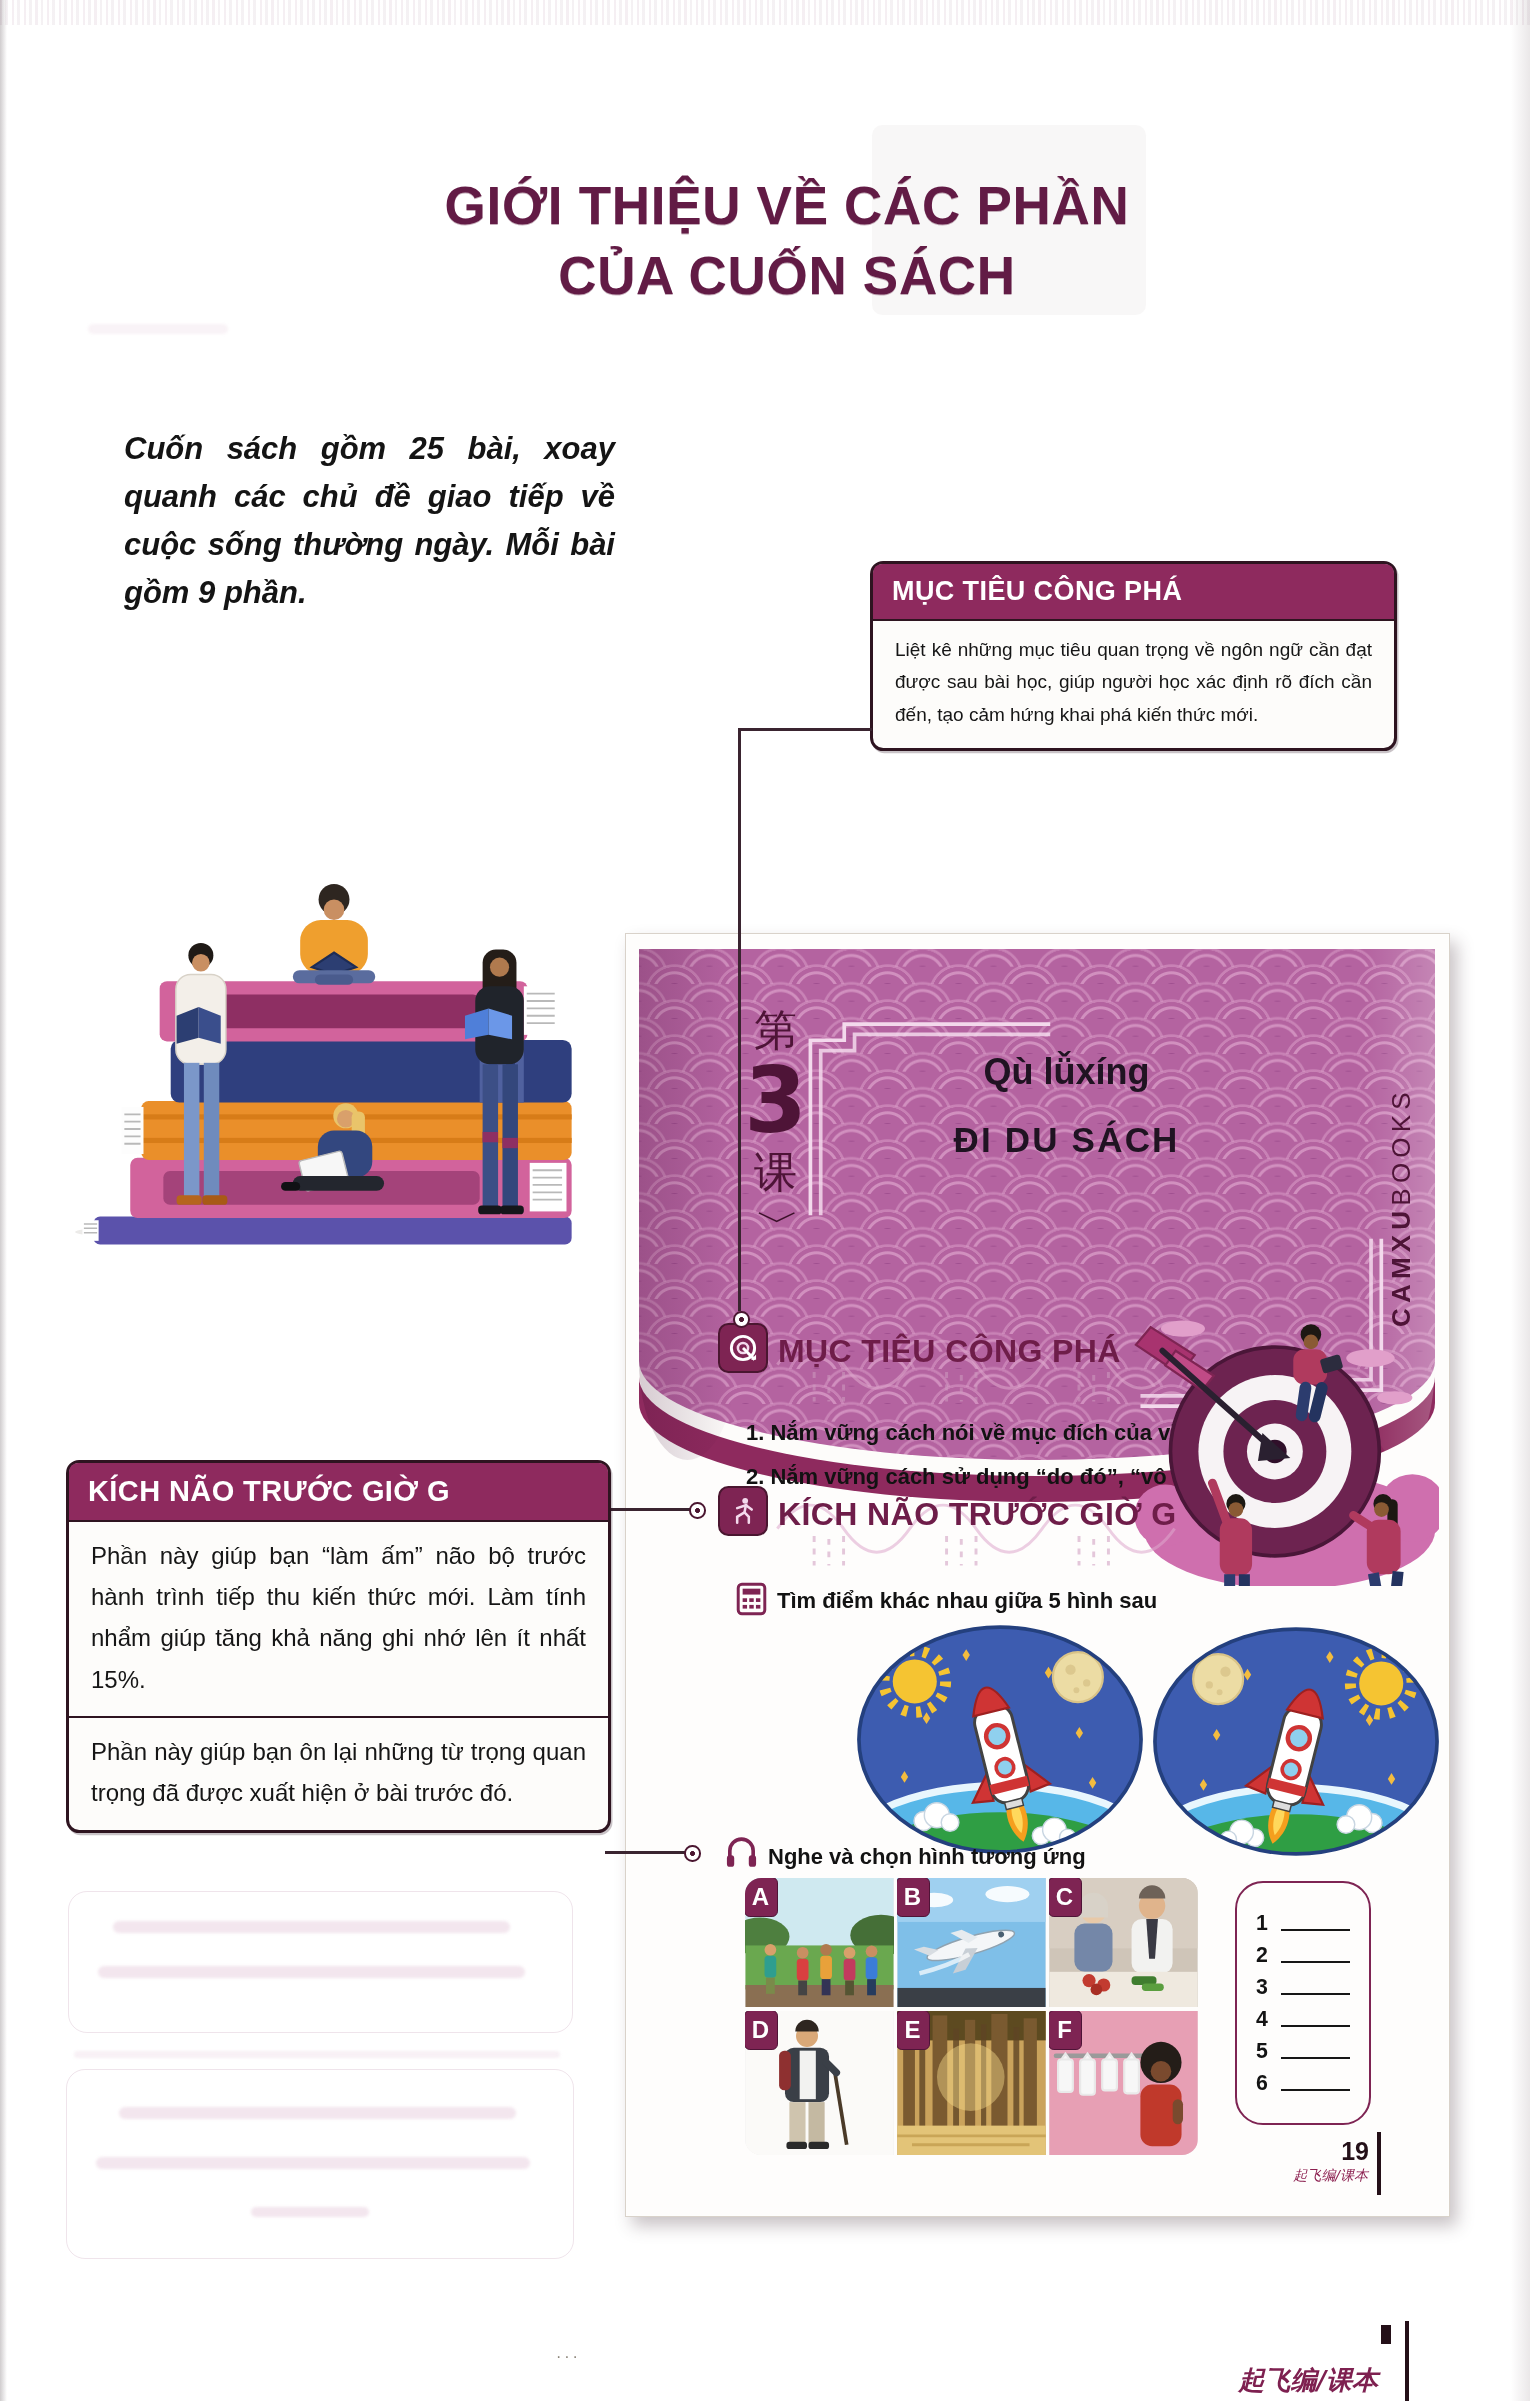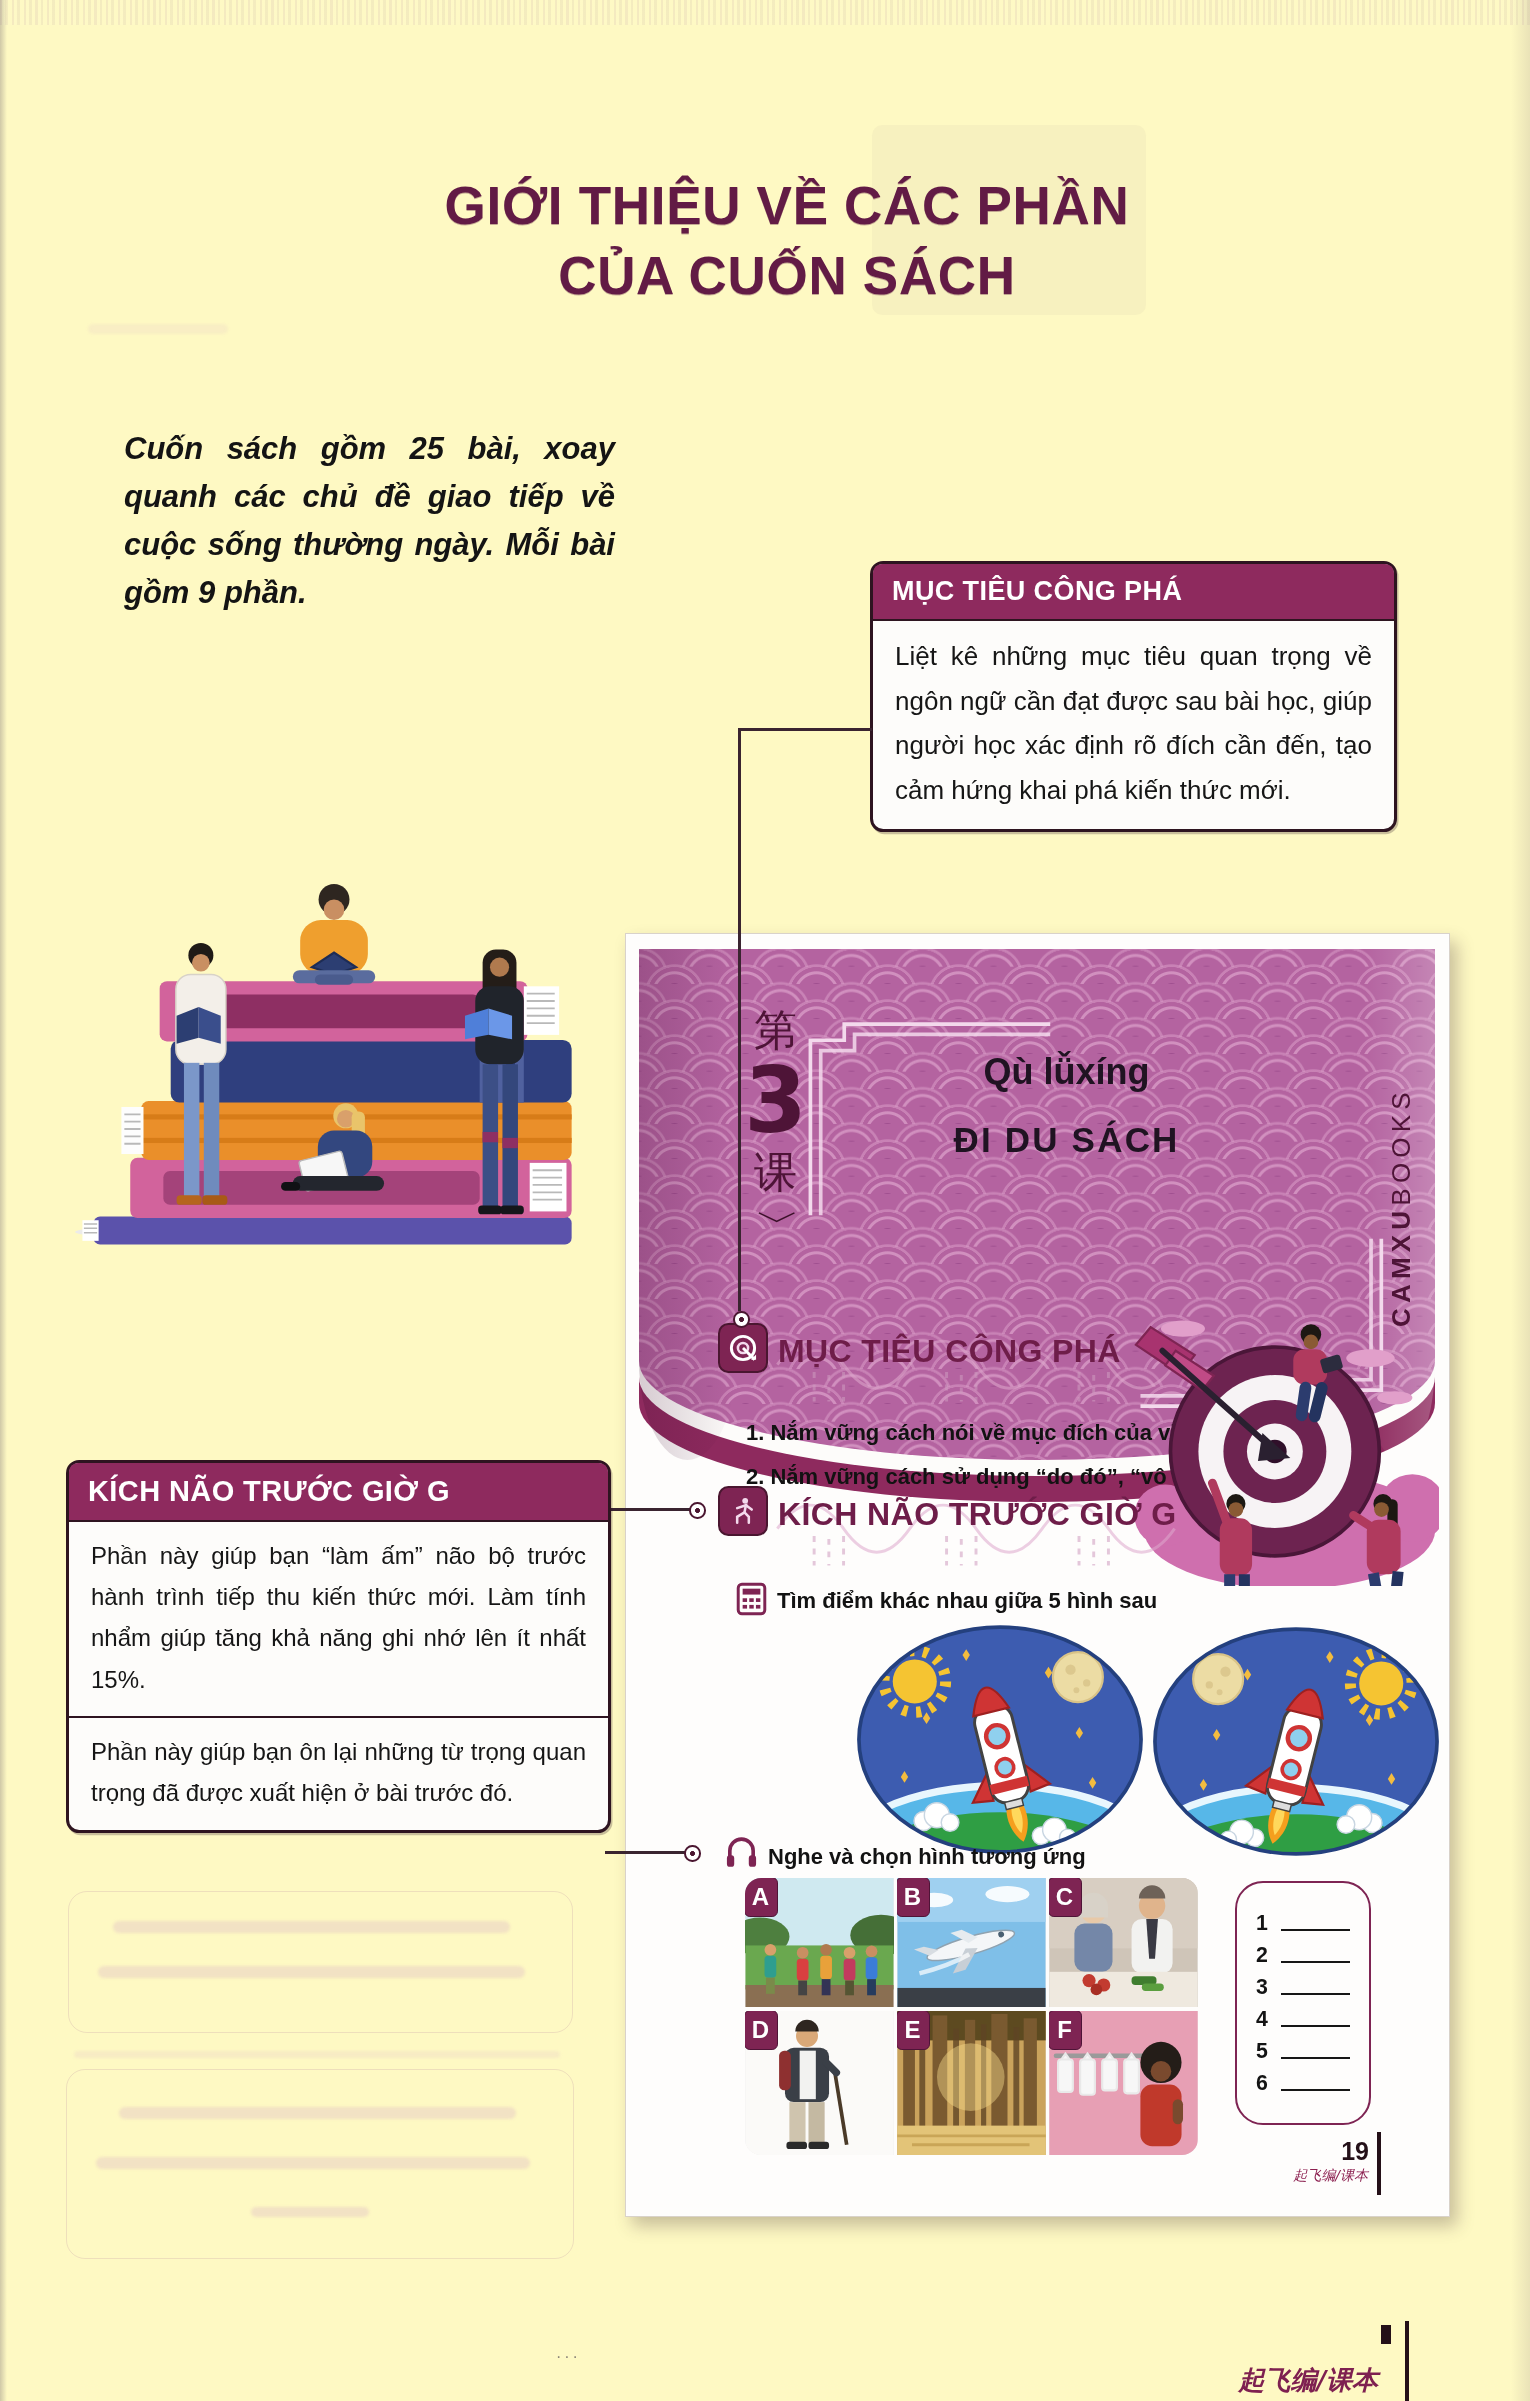--- a/index.html
+++ b/index.html
@@ -1,16 +1,16 @@
 <!DOCTYPE html>
 <html style="font-size:11.8px"><head>
 <meta charset="utf-8">
 <style>
   html,body{margin:0;padding:0;background:#d8d4cf;}
-  #scan{position:relative;width:1530px;height:2401px;background:#fef9c3;overflow:hidden;
+  #scan{position:relative;width:1530px;height:2401px;background:#ffffff;overflow:hidden;
         font-family:"Liberation Sans","DejaVu Sans",sans-serif;color:#1a1a1a;}
   .abs{position:absolute;}
   
   .noise-top{left:0;top:0;width:1530px;height:25px;
     background:repeating-linear-gradient(90deg,rgba(190,150,175,.28) 0 2.2px,rgba(250,246,248,.1) 2.2px 5.2px,rgba(170,140,160,.22) 5.2px 8px,rgba(255,255,255,.05) 8px 11.8px);
     opacity:.55;}
   .edge-left{left:0;top:0;width:7.4px;height:2401px;background:linear-gradient(90deg,rgba(120,110,115,.35),rgba(120,110,115,0));}
   .edge-right{right:0;top:0;width:19px;height:2401px;background:linear-gradient(270deg,rgba(140,125,130,.18),rgba(140,125,130,0));}
   
   .page-title{left:316px;top:171px;width:942px;text-align:center;color:#621b45;
@@ -98,21 +98,21 @@
 
   <div class="abs page-title">
     <div>GIỚI THIỆU VỀ CÁC PHẦN</div>
     <div>CỦA CUỐN SÁCH</div>
   </div>
 
   <div class="abs intro">Cuốn sách gồm 25 bài, xoay quanh các chủ đề giao tiếp về cuộc sống thường ngày. Mỗi bài gồm 9 phần.</div>
 
   <div class="abs co-box" style="left:870px;top:561px;width:521px;">
     <div class="co-head" style="font-size:27px;">MỤC TIÊU CÔNG PHÁ</div>
-    <div class="co-body" style="font-size:26px;line-height:1.72;">Liệt kê những mục tiêu quan trọng về ngôn ngữ cần đạt được sau bài học, giúp người học xác định rõ đích cần đến, tạo cảm hứng khai phá kiến thức mới.</div>
+    <div class="co-body" style="font-size:19px;line-height:1.72;">Liệt kê những mục tiêu quan trọng về ngôn ngữ cần đạt được sau bài học, giúp người học xác định rõ đích cần đến, tạo cảm hứng khai phá kiến thức mới.</div>
   </div>
 
   <div class="abs conn" style="left:738px;top:728px;width:134px;height:2.9px;"></div>
   <div class="abs conn" style="left:738px;top:728px;width:2.9px;height:583px;z-index:6;"></div>
   <div class="abs conn-dot" style="left:733px;top:1311px;z-index:6;"></div>
 
   <svg class="abs" style="left:53px;top:823px;" width="526" height="423" viewBox="0 0 715 575">
     <ellipse cx="360" cy="556" rx="330" ry="14" fill="#ecebe9"></ellipse>
 
     <rect x="55" y="535" width="650" height="38" rx="9" fill="#5b52ab"></rect>

